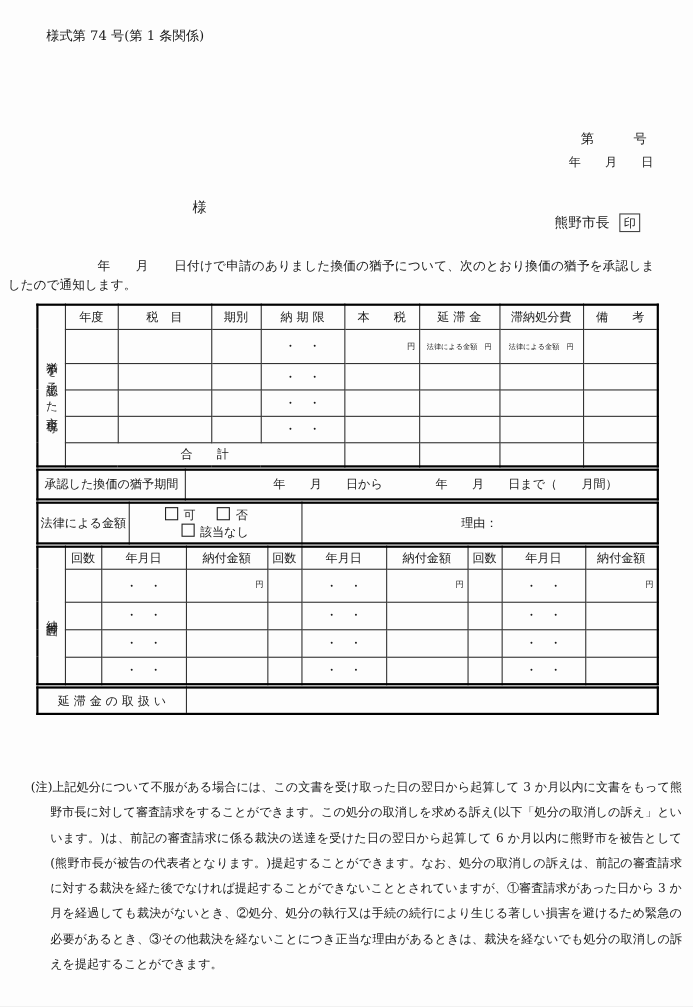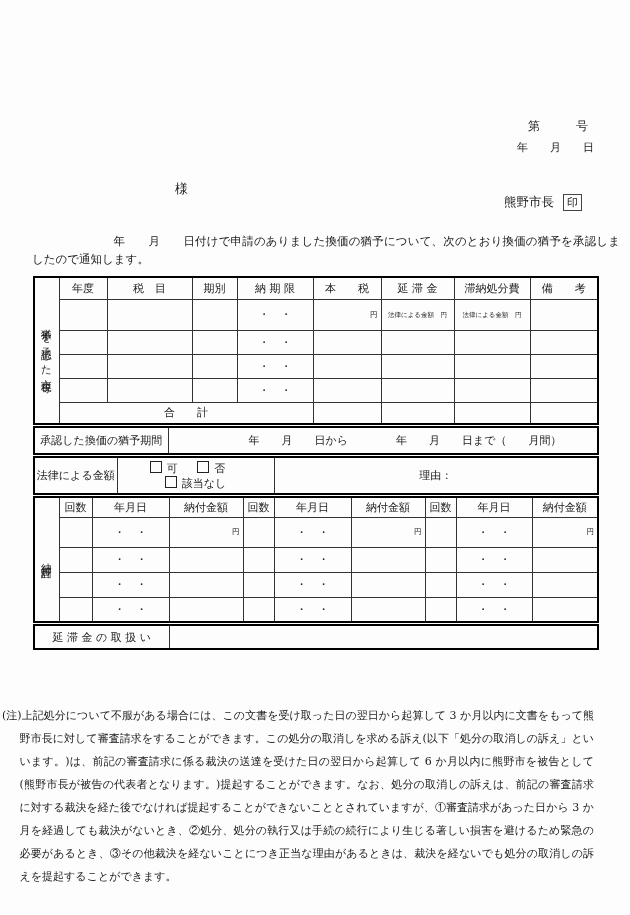--- a/index.html
+++ b/index.html
@@ -12,21 +12,21 @@
   .form-no   { position:absolute; top:24px; left:42px; font-size:12px; }
   .title     { position:absolute; top:72px; left:0; width:630px; text-align:center;
                font-size:15px; letter-spacing:2px; }
   .doc-no    { position:absolute; top:118px; right:42px; font-size:12px; }
   .doc-date  { position:absolute; top:140px; right:36px; font-size:11px; }
   .addressee { position:absolute; top:180px; left:175px; font-size:13px; }
   .issuer    { position:absolute; top:194px; right:48px; font-size:12.5px;
                display:flex; align-items:flex-start; gap:9px; }
   .sealbox   { display:inline-block; border:1px solid #444; padding:1px 3px;
                font-size:11px; line-height:13px; }
-  .intro     { position:absolute; top:232px; left:32px; width:588px;
+  .intro     { position:absolute; top:232px; left:7px; width:588px;
                line-height:18px; font-size:11.5px; text-align:justify; }
 
   .tables { position:absolute; top:276px; left:33px; width:566px; }
   table.t { border-collapse:collapse; table-layout:fixed; width:564px;
             border:2px solid #000; margin:0 0 1px 0; }
   table.t th, table.t td {
     border:1px solid #333; padding:0; font-weight:normal; font-size:11px;
     text-align:center; vertical-align:middle; overflow:hidden;
   }
   .vcell { vertical-align:middle; }
@@ -35,29 +35,30 @@
   .unit       { font-size:7.5px; line-height:10px; text-align:right; padding-right:3px; }
   .unit-legal { font-size:6.5px; line-height:10px; text-align:center; white-space:nowrap; }
   td.money-top { vertical-align:top; }
   td.left { text-align:left; padding-left:8px; }
   .lbl-spaced { letter-spacing:4px; }
   .cb { display:inline-block; width:10px; height:10px; border:1px solid #222;
         background:#fdfdfd; margin-right:5px; vertical-align:-1px; }
   .opt { margin-right:16px; white-space:nowrap; }
   .opt:last-child { margin-right:0; }
   .period-flex { display:flex; align-items:center; padding-left:80px; gap:48px; }
-  .note { position:absolute; top:704px; left:2px; width:592px;
+  .note { position:absolute; top:704px; left:28px; width:592px;
           font-size:11px; line-height:23px; text-align:justify;
           padding-left:1.6em; text-indent:-1.6em; box-sizing:border-box; }
 </style>
 </head>
 <body>
 
 <div class="page">
 
+  <div class="form-no">様式第 74 号(第 1 条関係)</div>
   <div class="doc-no">第　　　号</div>
   <div class="doc-date">年　　月　　日</div>
   <div class="addressee">様</div>
   <div class="issuer">
     <span>熊野市長</span>
     <span class="sealbox">印</span>
   </div>
   <div class="intro">　　　　　　　年　　月　　日付けで申請のありました換価の猶予について、次のとおり換価の猶予を承認しましたので通知します。</div>
 
   <div class="tables">

